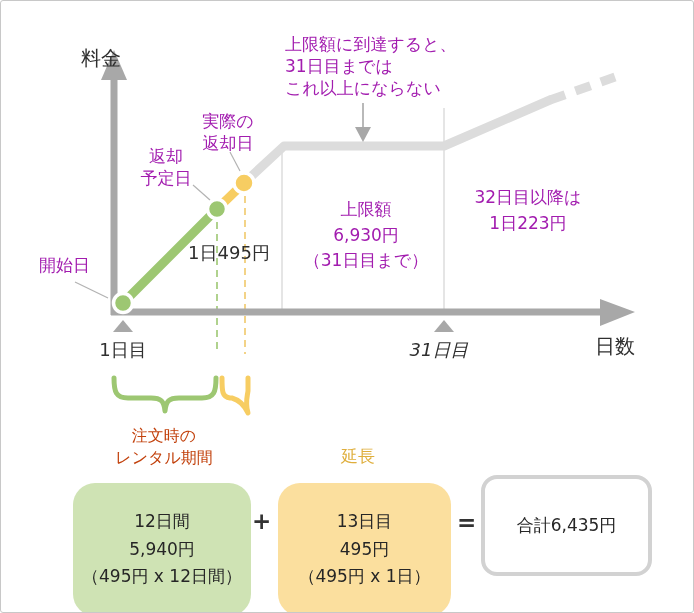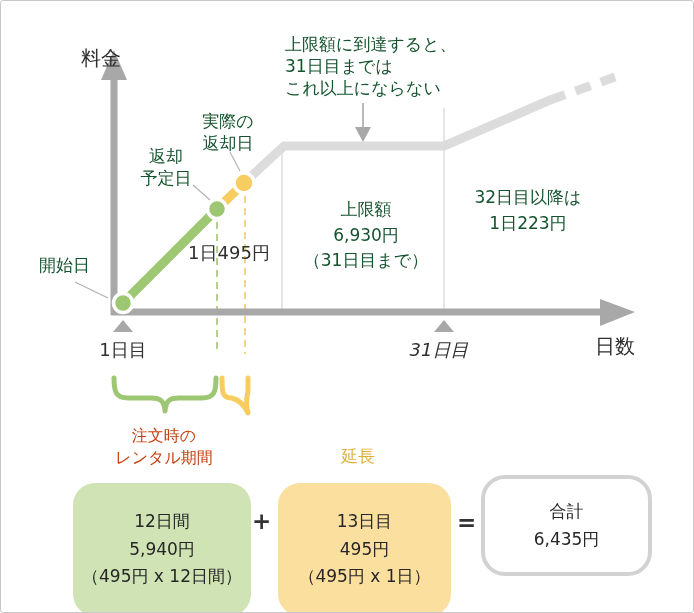--- a/index.html
+++ b/index.html
@@ -4,35 +4,35 @@
 <style>
   html,body{margin:0;padding:0;background:#fff;}
   #stage{
     position:relative;width:694px;height:613px;box-sizing:border-box;
     background:#ffffff;border:1px solid #c8c8c8;border-radius:3px;
     font-family:"DejaVu Sans","Liberation Sans",sans-serif;color:#2f2f2f;overflow:hidden;
   }
   #gfx{position:absolute;left:0;top:0;width:694px;height:613px;}
   .txt{position:absolute;white-space:nowrap;}
   .ctr{transform:translateX(-50%);text-align:center;}
-  .lbl17{font-size:17px;line-height:1.28;color:#14532d;}
+  .lbl17{font-size:17px;line-height:1.28;color:#a21caf;}
   .lbl18{font-size:18px;line-height:1.3;color:#2f2f2f;}
   .lbl20{font-size:20px;line-height:1.25;color:#2f2f2f;}
   .vertical{width:22px;word-break:break-all;text-align:center;line-height:1.15;}
   .capblock{line-height:1.5;}
   .green-note{color:#c2410c;font-size:16px;line-height:1.35;}
   .yellow-note{color:#dfae3c;font-size:17px;}
   .box{position:absolute;top:482px;height:133px;border-radius:22px;box-sizing:border-box;
        display:flex;flex-direction:column;justify-content:center;align-items:center;
        font-size:17px;line-height:1.62;color:#262626;}
   .box-green{left:72px;width:178px;background:#cfe3b4;}
   .box-yellow{left:277px;width:173px;background:#fbdf9e;}
   .box-total{left:480px;top:474px;width:171px;height:101px;background:#fff;
-             border:4px solid #d2d2d2;border-radius:24px;position:absolute;box-sizing:border-box;
-             display:flex;flex-direction:column;justify-content:center;align-items:center;
+             border:4px solid #d2d2d2;border-radius:16px;position:absolute;box-sizing:border-box;
+             display:flex;flex-direction:row;justify-content:center;align-items:center;
              font-size:17px;line-height:1.62;color:#262626;}
   .op{position:absolute;font-size:23px;font-weight:700;color:#333;}
 </style>
 </head>
 <body>
 
 <div id="stage">
 
   <svg id="gfx" viewBox="0 0 694 613">
 

